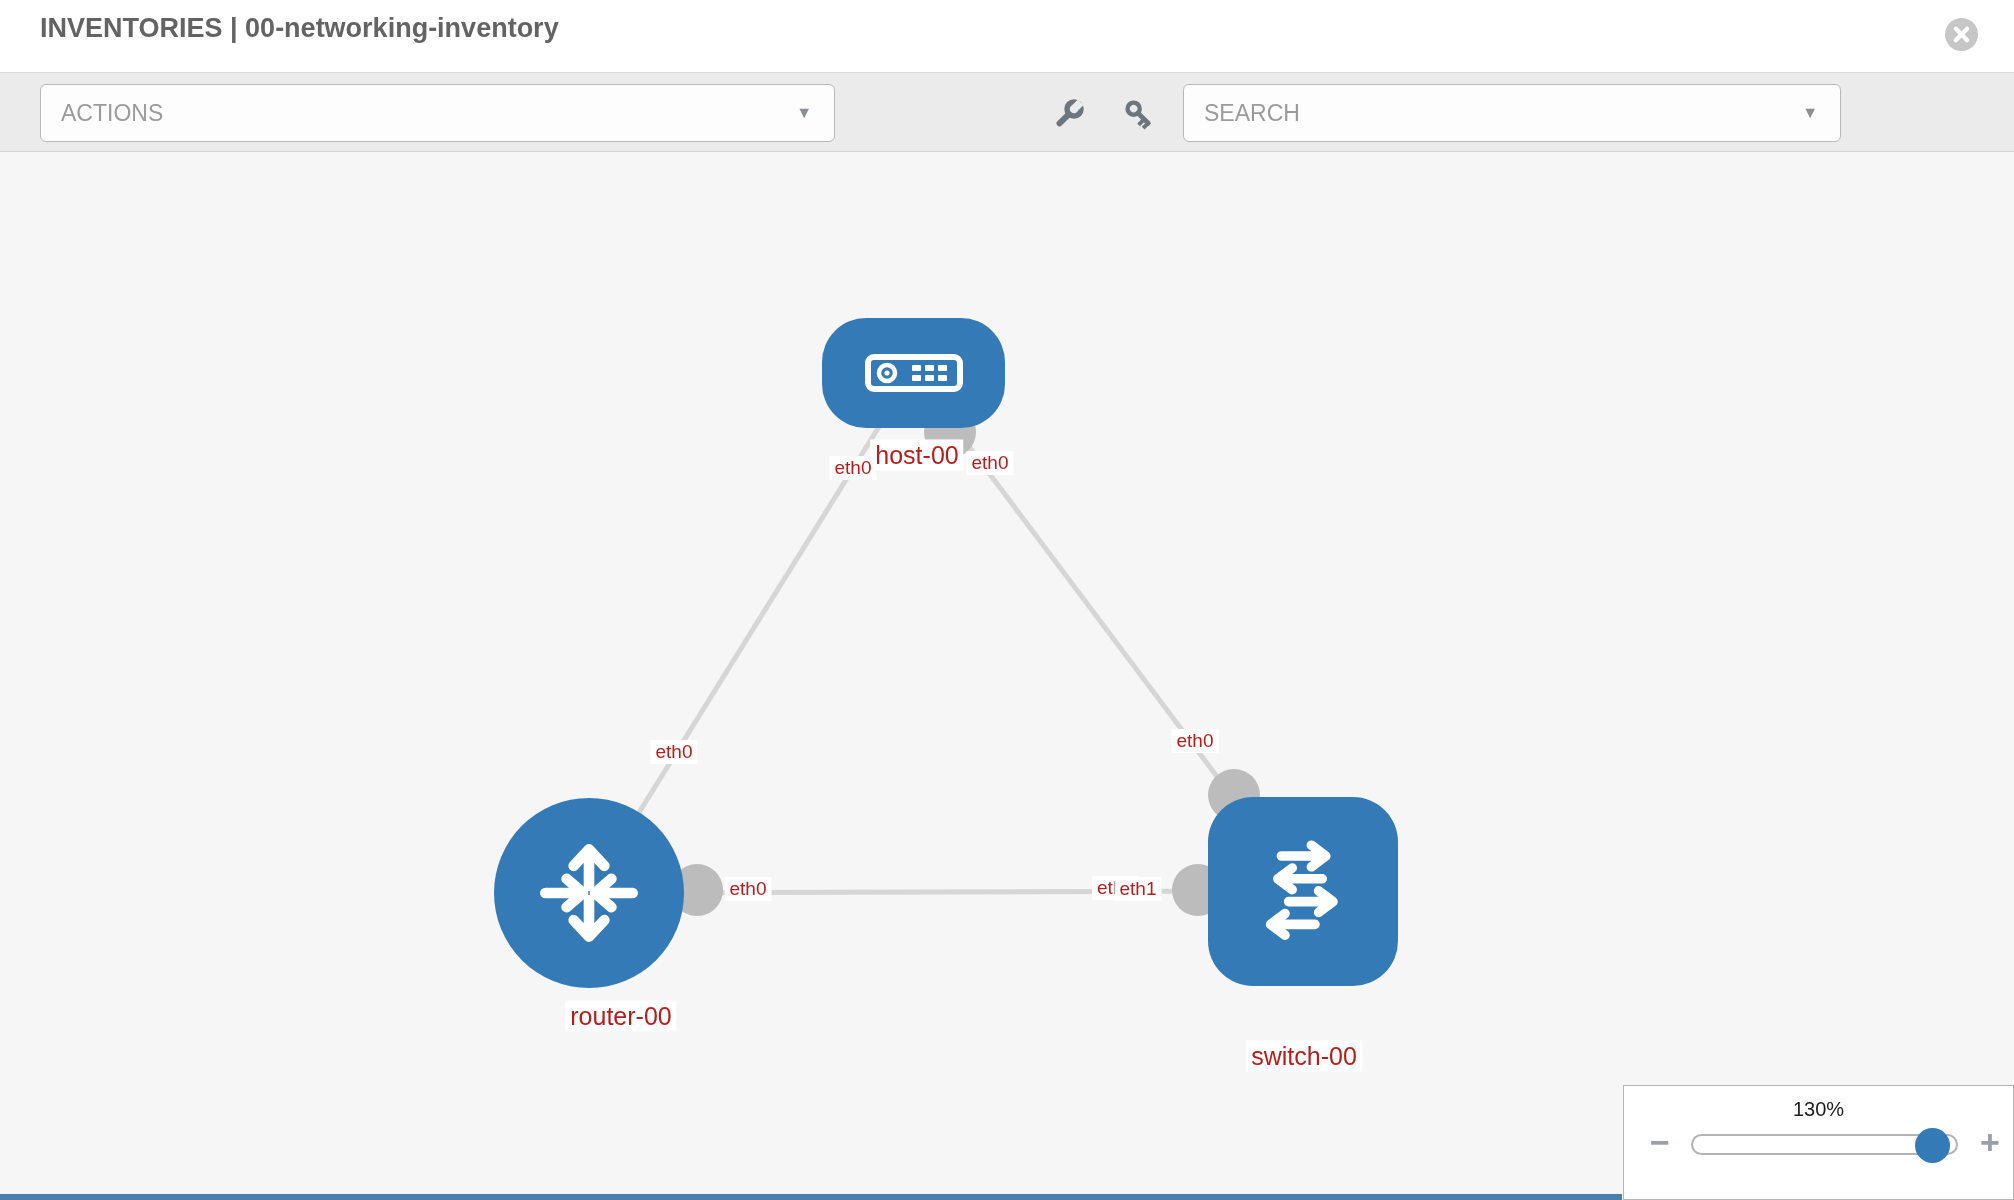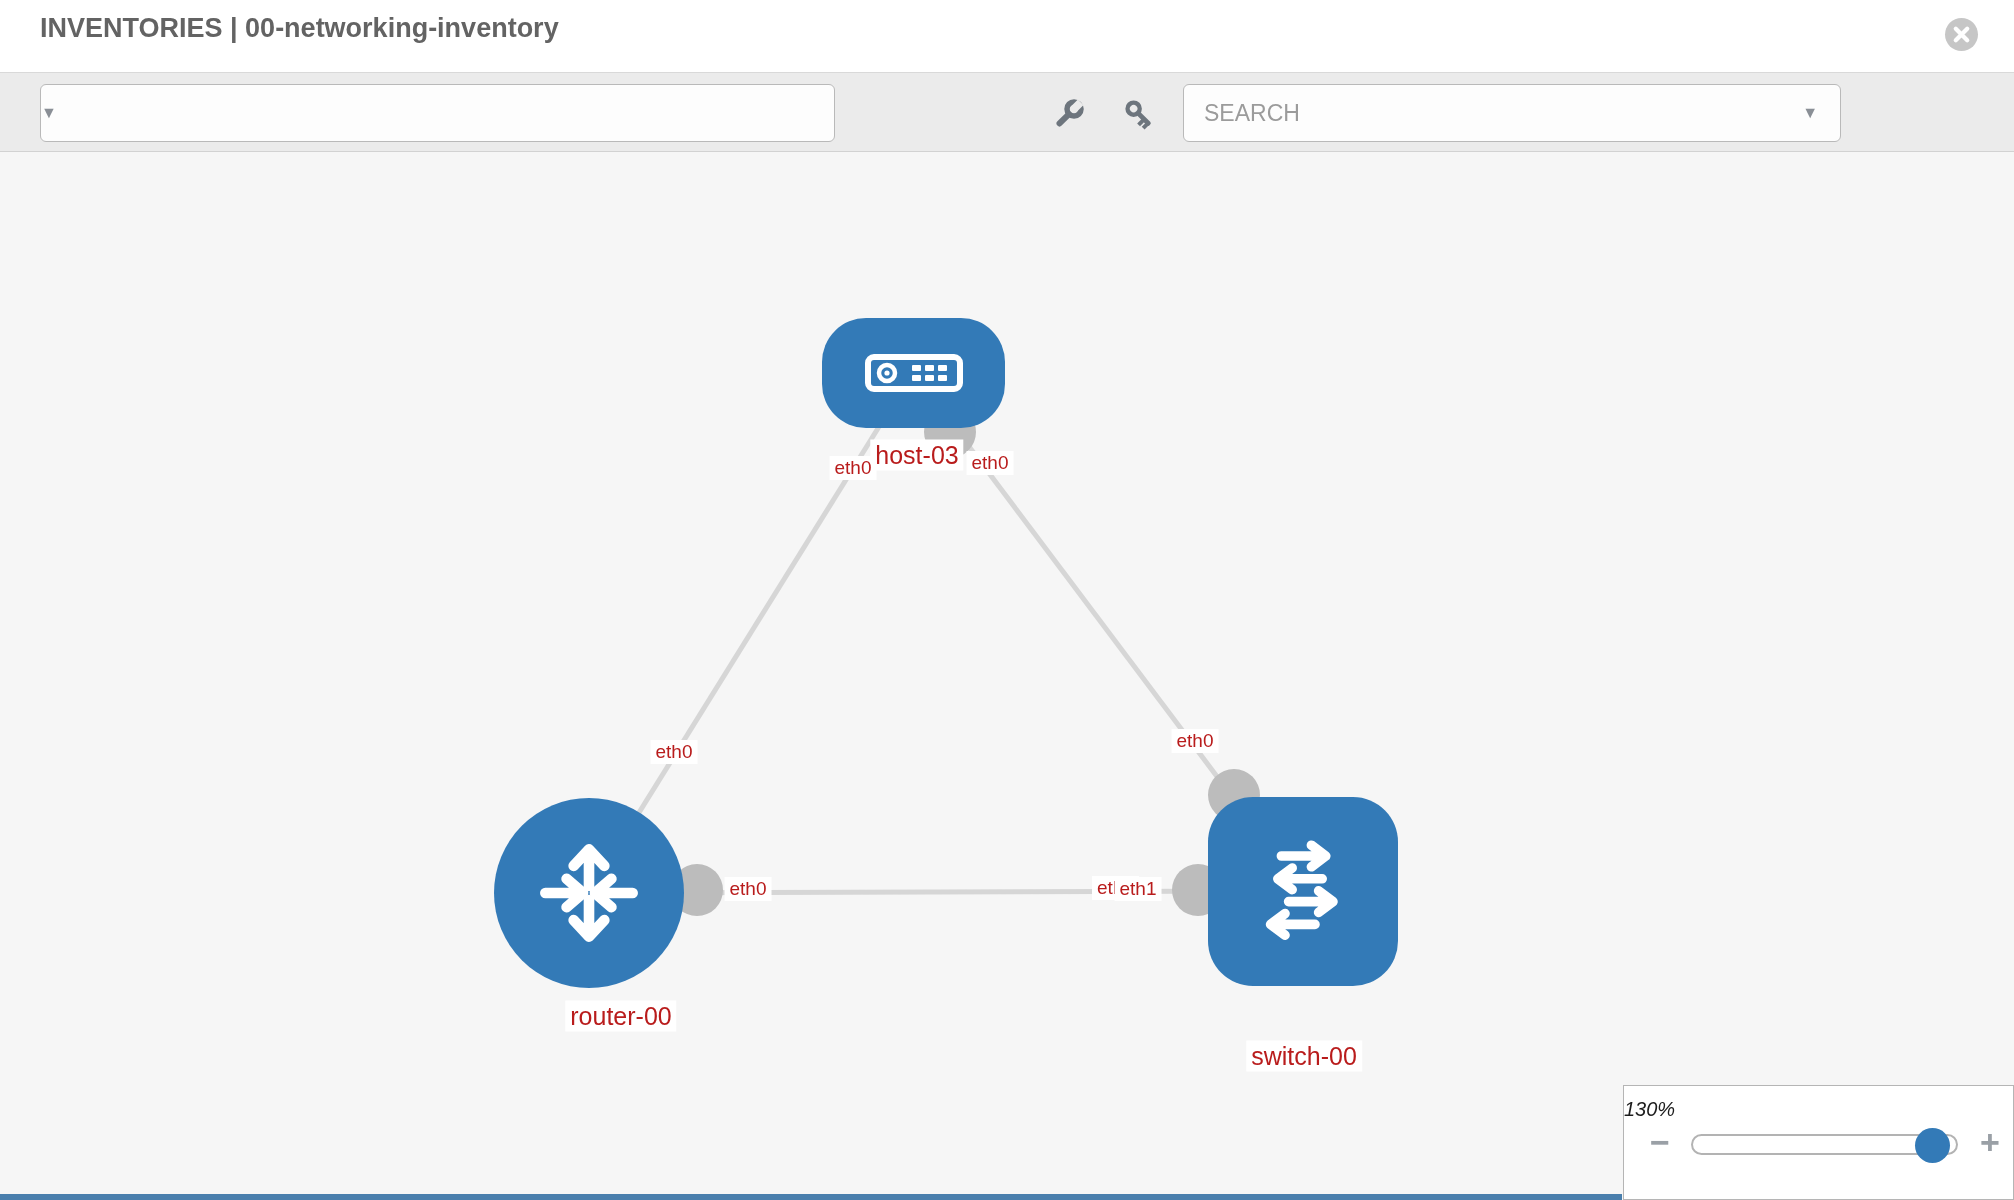--- a/index.html
+++ b/index.html
@@ -70,22 +70,22 @@
   .iface-label { font-size:19px; }
   .iface-back { transform:none; z-index:3; }
   .iface-front { z-index:4; }
 
   
   .zoom-panel {
     position:absolute; left:1623px; top:933px; width:391px; height:115px;
     background:#ffffff; border:1px solid #b5b5b5; z-index:5;
   }
   .zoom-level {
-    position:absolute; left:0; top:12px; width:100%; text-align:left;
-    font-size:20px; color:#1d1d1d;font-style:italic;
+    position:absolute; left:0; top:12px; width:100%; text-align:center;
+    font-size:20px; color:#1d1d1d;
   }
   .zoom-minus, .zoom-plus {
     position:absolute; top:36px; font-size:34px; font-weight:bold; color:#9aa0a6;
     cursor:pointer; line-height:40px;
   }
   .zoom-minus { left:26px; }
   .zoom-plus  { left:356px; }
   .zoom-track {
     position:absolute; left:67px; top:48px; width:267px; height:21px;
     background:#ffffff; border:2px solid #b3b3b3; border-radius:11px; cursor:pointer;
@@ -108,20 +108,21 @@
     <div class="page-title">INVENTORIES | 00-networking-inventory</div>
     <div class="close-btn">
       <svg width="19" height="19" viewBox="0 0 20 20">
         <path d="M4 4 L16 16 M16 4 L4 16" stroke="#ffffff" stroke-width="4.5" stroke-linecap="round"></path>
       </svg>
     </div>
   </div>
 
   <div class="toolbar">
     <div class="select-box actions-box">
+      <span class="select-label">ACTIONS</span>
       <span class="caret">▼</span>
     </div>
 
     <svg class="tool-icon wrench-icon" viewBox="0 0 36 36">
       <g transform="rotate(45 18 18)">
         <circle cx="18" cy="9.5" r="7" fill="none" stroke="#6d757d" stroke-width="5.5"></circle>
         <rect x="14" y="0" width="8" height="8.5" fill="#ebebeb"></rect>
         <rect x="15" y="14" width="6" height="19" rx="3" fill="#6d757d"></rect>
       </g>
     </svg>
@@ -184,21 +185,21 @@
       <svg width="120" height="120" viewBox="0 0 100 100">
         <g fill="none" stroke="#ffffff" stroke-width="8" stroke-linecap="round" stroke-linejoin="round">
           <path d="M32 20 H64 M57 11 L69 20 L57 29"></path>
           <path d="M66 39 H34 M41 30 L29 39 L41 48"></path>
           <path d="M38 58 H70 M63 49 L75 58 L63 67"></path>
           <path d="M60 77 H28 M35 68 L23 77 L35 86"></path>
         </g>
       </svg>
     </div>
 
-    <div class="dlabel node-label" style="left:917px; top:303px;">host-03</div>
+    <div class="dlabel node-label" style="left:917px; top:303px;">host-00</div>
     <div class="dlabel iface-label" style="left:853px; top:316px;">eth0</div>
     <div class="dlabel iface-label" style="left:990px; top:311px;">eth0</div>
     <div class="dlabel iface-label" style="left:674px; top:600px;">eth0</div>
     <div class="dlabel iface-label" style="left:1195px; top:589px;">eth0</div>
     <div class="dlabel iface-label" style="left:748px; top:737px;">eth0</div>
     <div class="dlabel iface-label iface-back" style="left:1092px; top:724px; transform:none;">eth1</div>
     <div class="dlabel iface-label iface-front" style="left:1138px; top:737px;">eth1</div>
     <div class="dlabel node-label" style="left:589px; top:864px;margin-left:32px;">router-00</div>
     <div class="dlabel node-label" style="left:1304px; top:904px;">switch-00</div>
 

